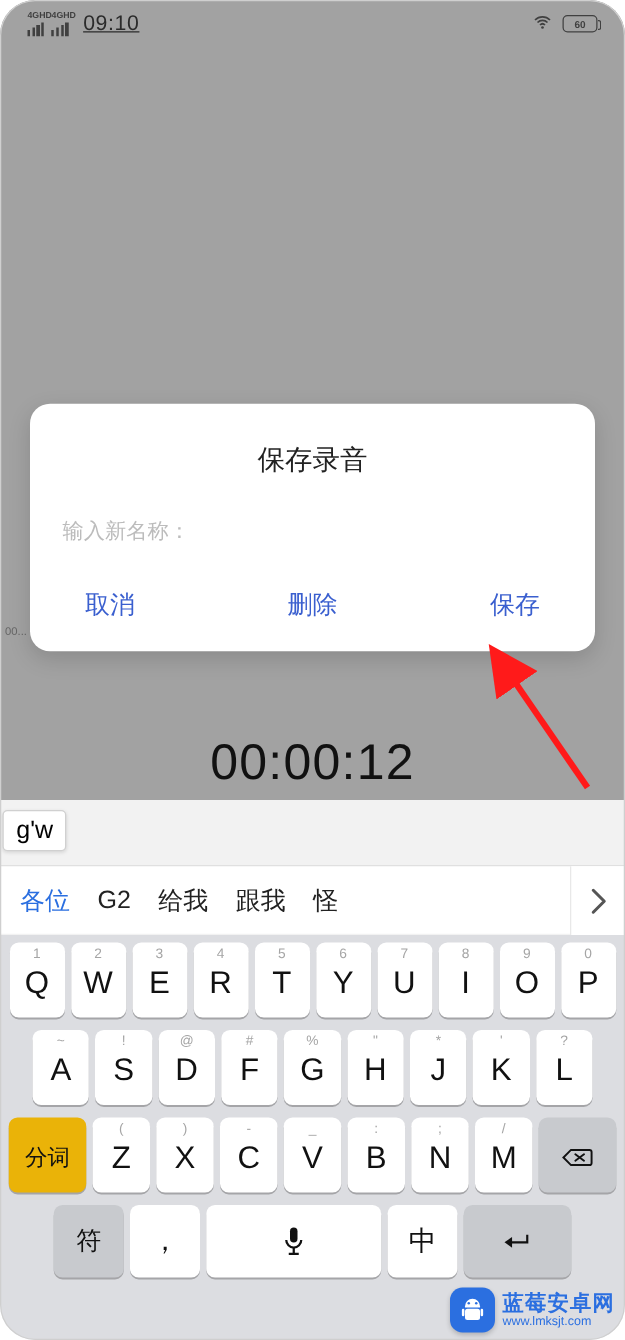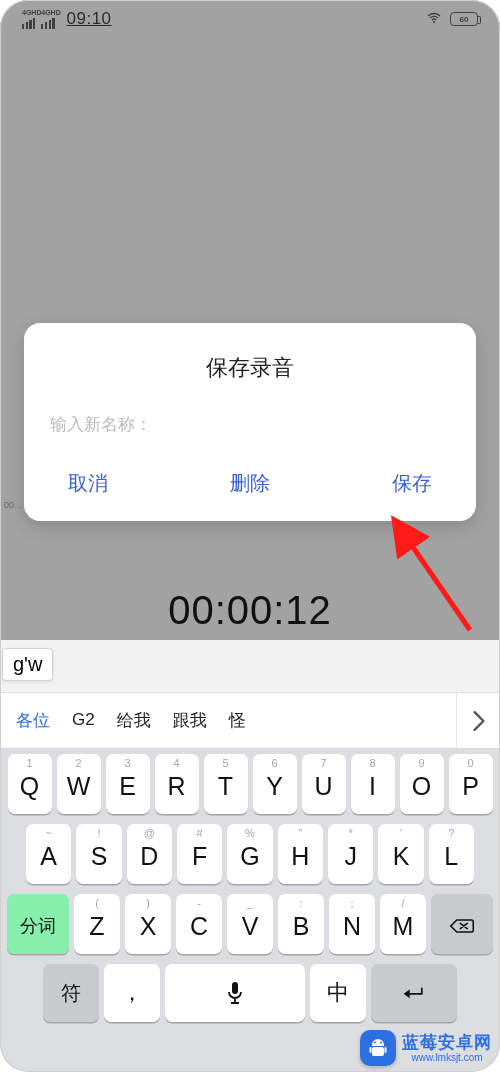--- a/index.html
+++ b/index.html
@@ -39,54 +39,54 @@
     .arrow svg { width:100%; height:100%; overflow:visible; }
 
     
     .timer { position:absolute; width:500px; top:588px; text-align:center; font-size:40px; font-weight:400; color:#111; letter-spacing:1px; font-variant-numeric:tabular-nums; }
 
     
     .compose { position:absolute; left:2px; top:648px; background:#fff; border:1px solid #d0d0d0; border-radius:4px; padding:4px 10px; font-size:20px; color:#000000; box-shadow:0 1px 3px rgba(0,0,0,0.1); }
 
     
     .candidates { position:absolute; left:0; top:692px; width:500px; height:55px; background:#fff; display:flex; align-items:center; padding-left:16px; border-top:1px solid #e0e0e0; }
-    .cand { font-size:17px; color:#222; margin-right:22px; white-space:nowrap; }
+    .cand { font-size:20px; color:#222; margin-right:22px; white-space:nowrap; }
     .cand.first { color:#2b6fe0; }
     .cand-expand { position:absolute; right:0; top:0; width:44px; height:55px; display:flex; align-items:center; justify-content:center; border-left:1px solid #e8e8e8; background:#fff; }
     .cand-expand svg { width:14px; height:22px; }
 
     
     .kbd { position:absolute; left:0; top:748px; width:500px; height:324px; background:#dcdde1; padding:6px 4px 6px; }
     .krow { display:flex; justify-content:center; gap:5px; margin-bottom:10px; }
     .key { background:#fff; border-radius:7px; box-shadow:0 1.5px 0 rgba(0,0,0,0.25); width:44px; height:60px; display:flex; flex-direction:column; align-items:center; justify-content:flex-start; padding-top:3px; position:relative; }
     .key .sup { font-size:11px; color:#a5a5a5; height:14px; line-height:12px; }
     .key .main { font-size:25px; color:#111; line-height:30px; }
     .row2 { padding:0 22px; }
     .row2 .key { width:46px; }
     .row3 .key { width:46px; }
     .row3 { padding:0 0; }
-    .key.fn { background:#86efac; width:62px; display:flex; align-items:center; justify-content:center; }
+    .key.fn { background:#eab308; width:62px; display:flex; align-items:center; justify-content:center; }
     .key.fn .main { font-size:18px; }
     .key.wide { width:62px; }
     .row4 { gap:5px; }
     .row4 .key { height:58px; padding-top:0; justify-content:center; }
     .row4 .key .main { font-size:20px; }
     .key.sym   { background:#c8cace; width:56px; }
     .key.num   { background:#c8cace; width:62px; }
     .key.comma { width:56px; }
     .key.space { width:140px; background:#fff; }
     .key.lang  { width:56px; }
     .key.enter { background:#c8cace; width:86px; }
     .key.bksp  { background:#c8cace; width:62px; }
     .key.bksp svg, .key.enter svg { width:26px; height:20px; }
     .key.space svg { width:20px; height:26px; }
     .key.comma .main, .key.lang .main { font-size:22px; }
 
     
-    .wm { position:absolute; right:8px; bottom:6px; display:flex; align-items:center; gap:6px;text-align:center; }
+    .wm { position:absolute; right:8px; bottom:6px; display:flex; align-items:center; gap:6px; }
     .wm-badge { width:36px; height:36px; background:#2b6fe0; border-radius:10px; display:flex; align-items:center; justify-content:center; box-shadow:0 2px 4px rgba(0,0,0,0.2); }
     .wm-badge svg { width:24px; height:24px; }
     .wm-text { display:flex; flex-direction:column; line-height:1; }
     .wm-text .t1 { font-size:17px; font-weight:600; color:#2b6fe0; letter-spacing:1px; }
     .wm-text .t2 { font-size:10px; color:#2b6fe0; margin-top:2px; }
 
     
     .frame { position:absolute; inset:0; border-radius:28px; box-shadow:inset 0 0 0 1px #cfcfcf; pointer-events:none; }
   </style>
 </head>

